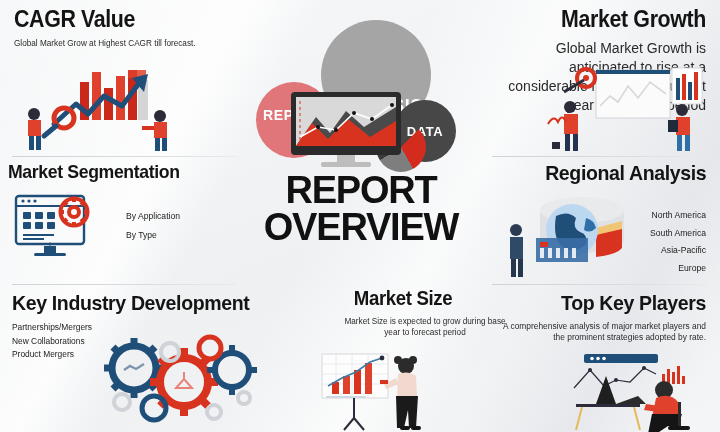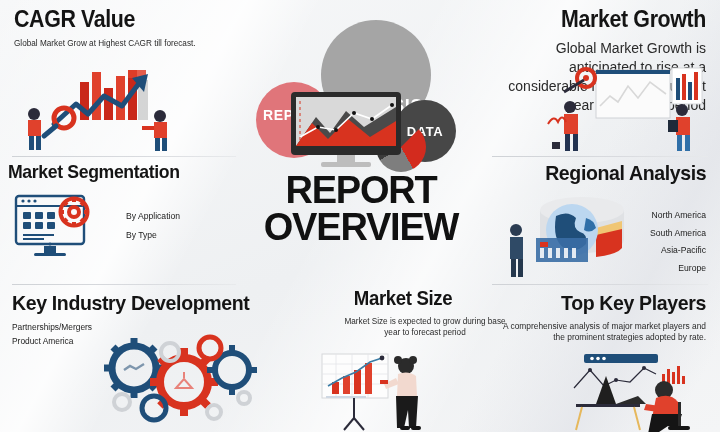--- a/index.html
+++ b/index.html
@@ -160,21 +160,22 @@
     <div>By Application</div>
     <div>By Type</div>
   </div>
 
   <div class="divider" style="left:12px;top:284px;width:224px;"></div>
 
   <div class="panel" id="p-kid">
     <div class="ttl">Key Industry Development</div>
     <div class="bullets">
       <div>Partnerships/Mergers</div>
-      <div>Product America</div>
+      <div>New Collaborations</div>
+      <div>Product Mergers</div>
     </div>
   </div>
 
   <div class="ill" style="left:92px;top:330px;width:180px;height:100px;">
     <svg width="180" height="100" viewBox="0 0 180 100">
       <g fill="none" stroke="#1f4e79" stroke-width="7">
         <circle cx="42" cy="38" r="22"></circle>
       </g>
       <g stroke="#1f4e79" stroke-width="7">
         <line x1="42" y1="8" x2="42" y2="16"></line>

